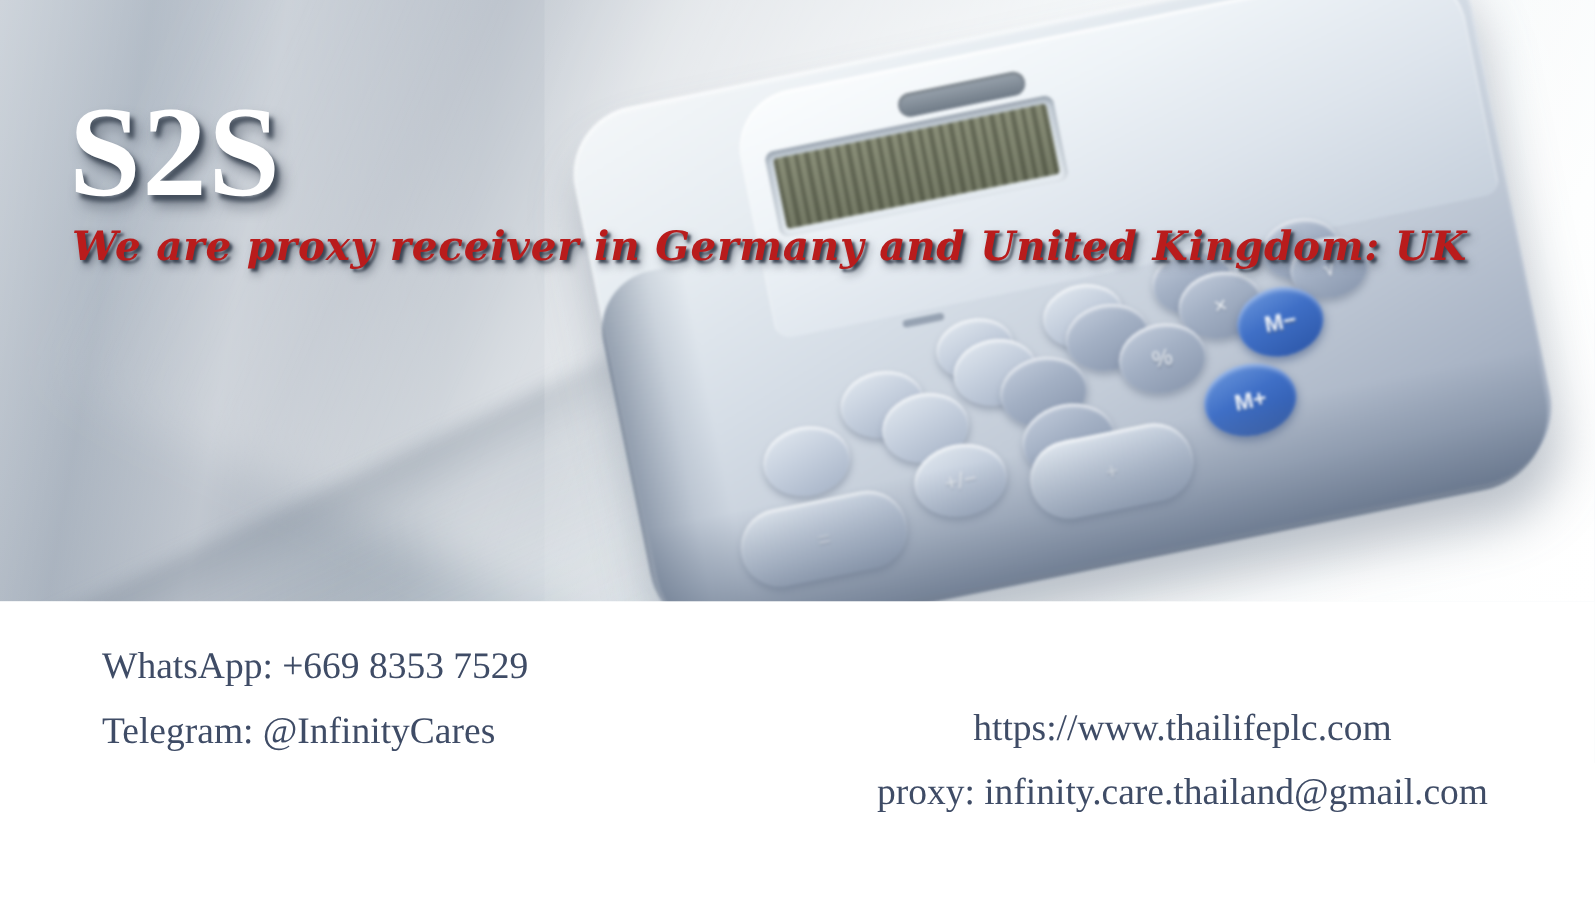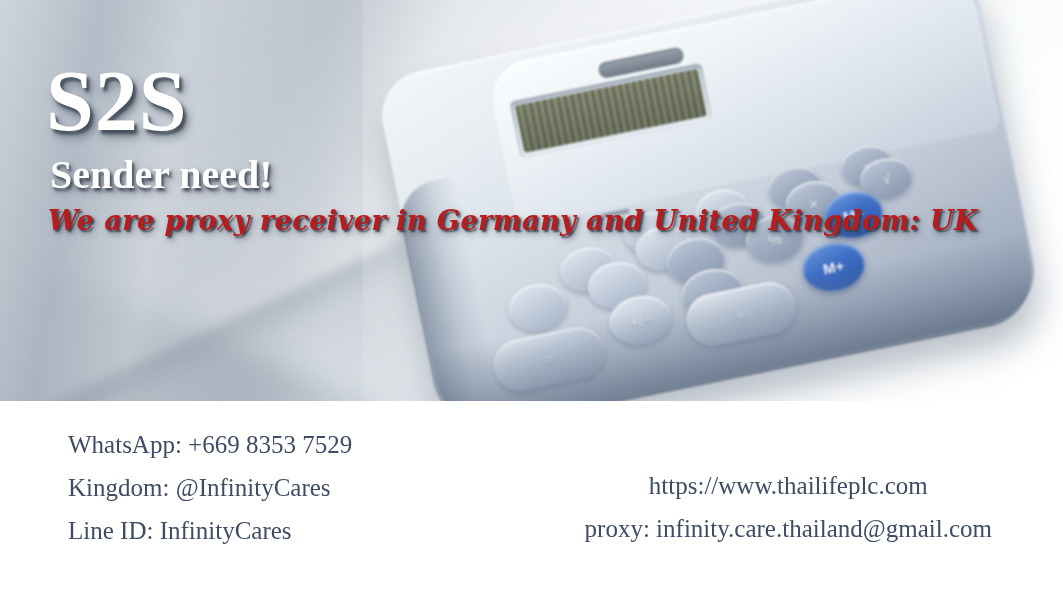--- a/index.html
+++ b/index.html
@@ -381,31 +381,29 @@
         <div class="key wide" style="left:258px;top:276px;width:110px;height:52px;">+</div>
         <div class="key blue" style="left:382px;top:250px;width:62px;height:48px;">M+</div>
       </div>
 
       <div class="calc-rim"></div>
       <div class="calc-rim-left"></div>
     </div>
 
     <div class="hero-text">
       <div class="title-s2s">S2S</div>
-      <div class="title-sub">Sender need!</div>
       <div class="title-tag">We are proxy receiver in Germany and United Kingdom: UK</div>
     </div>
   </div>
 
   <div class="contact">
     <div class="contact-inner">
       <div class="contact-left">
         <div class="cline">WhatsApp: +669 8353 7529</div>
-        <div class="cline">Kingdom: @InfinityCares</div>
-        <div class="cline">Line ID: InfinityCares</div>
+        <div class="cline">Telegram: @InfinityCares</div>
       </div>
       <div class="contact-right">
         <div class="cline">https://www.thailifeplc.com</div>
         <div class="cline">proxy: infinity.care.thailand@gmail.com</div>
       </div>
     </div>
   </div>
 
 </div>
 

